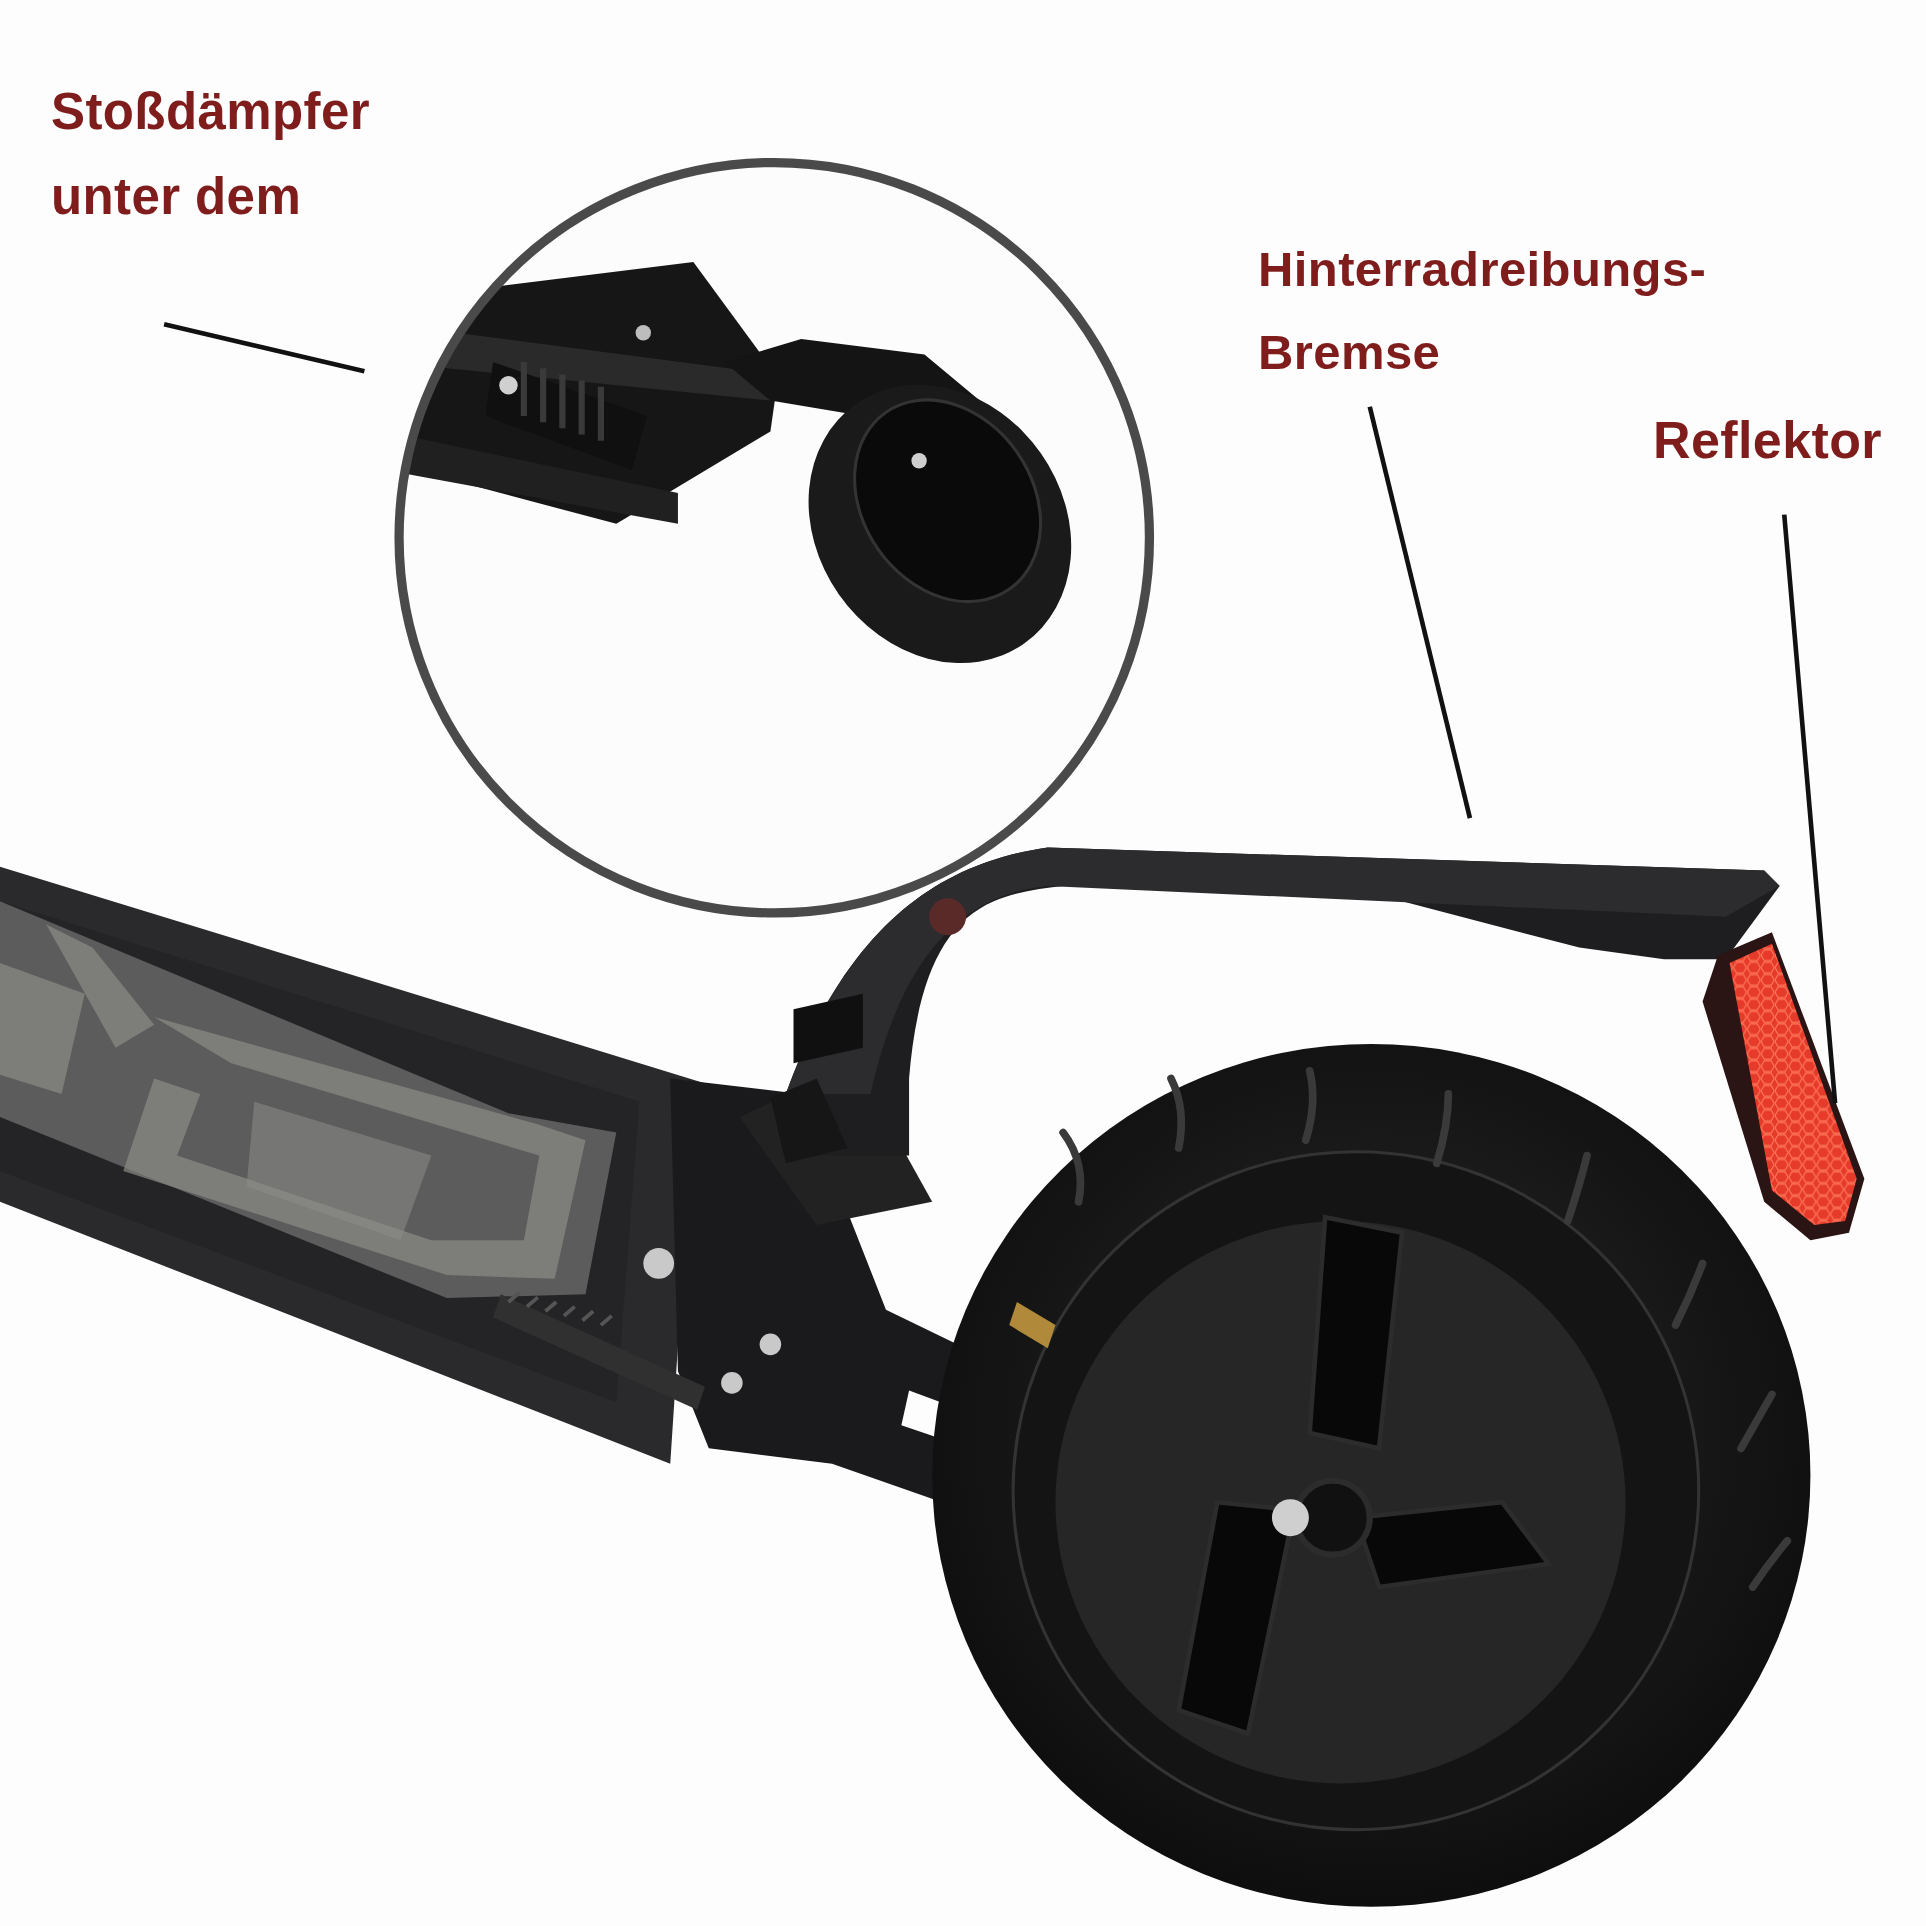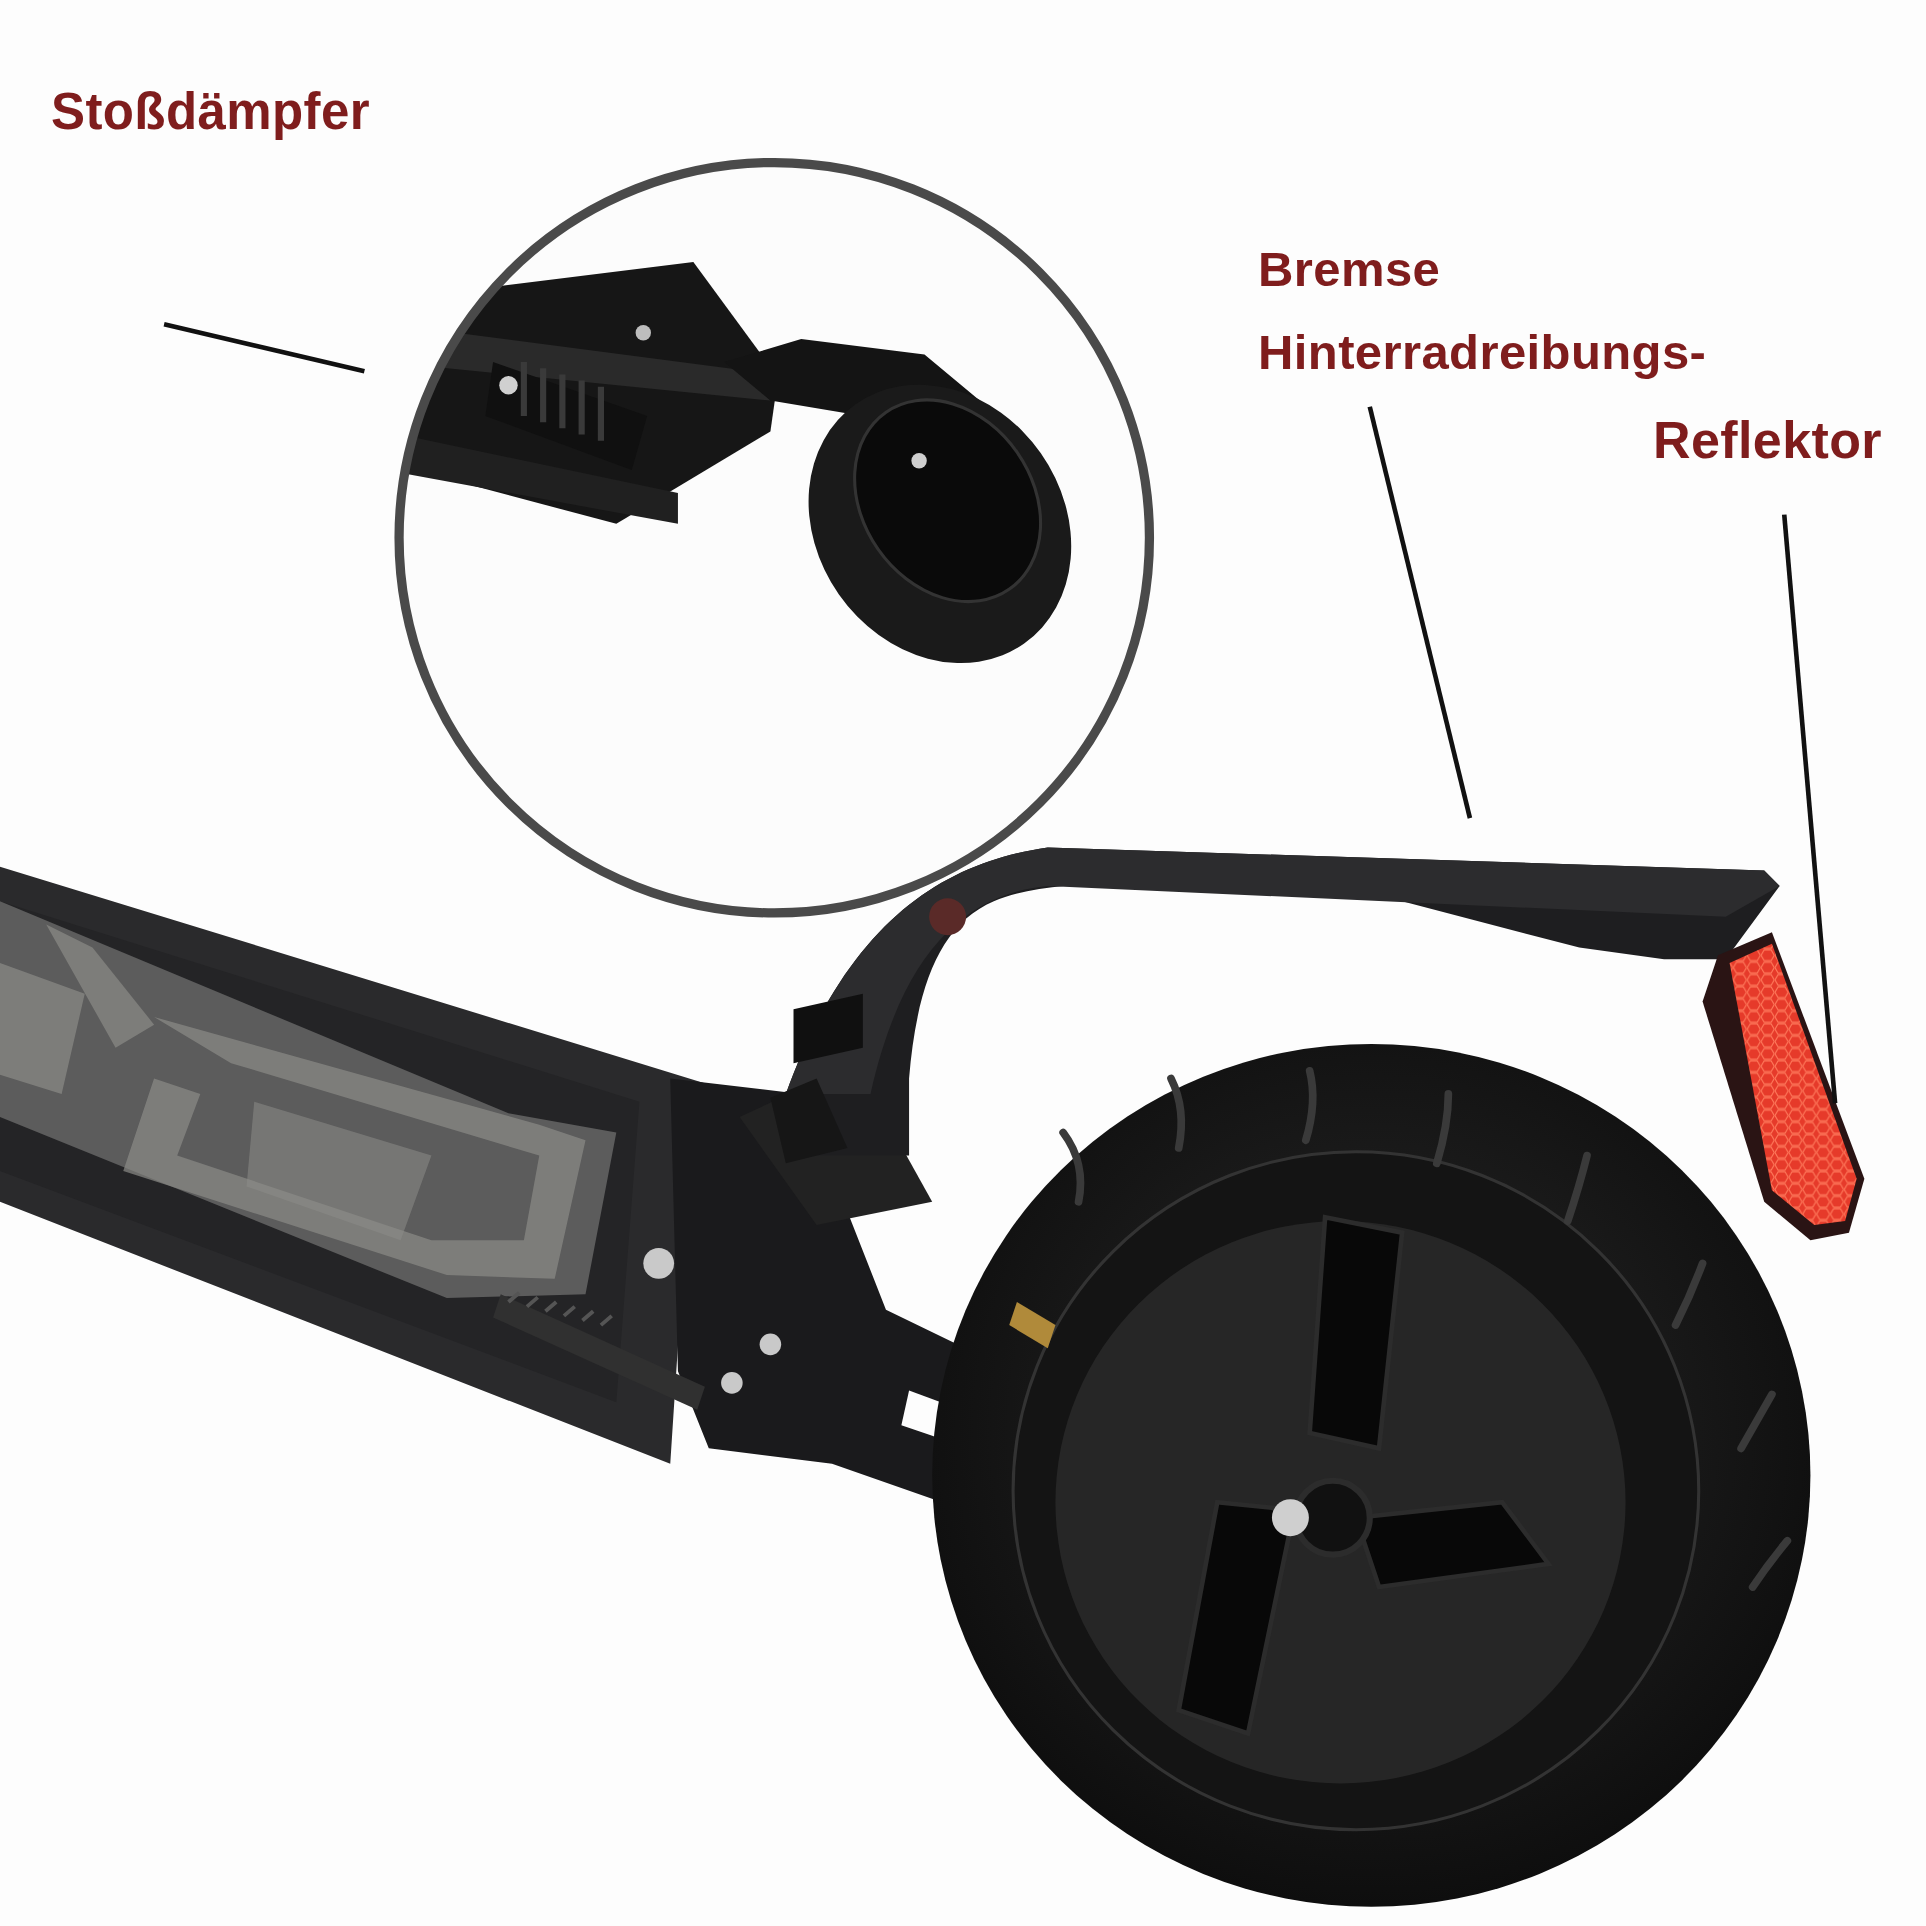--- a/index.html
+++ b/index.html
@@ -113,23 +113,24 @@
     <circle cx="1005" cy="698" r="487" fill="none" stroke="#4a4a4a" stroke-width="12"></circle>
   </g>
 
   <line x1="213" y1="421" x2="473" y2="482" stroke="#111" stroke-width="6"></line>
   <line x1="1778" y1="528" x2="1908" y2="1062" stroke="#111" stroke-width="6"></line>
   <line x1="2316" y1="668" x2="2382" y2="1432" stroke="#111" stroke-width="6"></line>
 </svg>
 
 <div class="label" style="left:51px; top:69px;">
   <span>Stoßdämpfer</span>
+  <span>unter dem</span>
 </div>
 
 <div class="label" style="left:1258px; top:228px; font-size:49px; line-height:83px;">
+  <span>Hinterradreibungs-</span>
   <span>Bremse</span>
-  <span>Hinterradreibungs-</span>
 </div>
 
 <div class="label" style="left:1653px; top:399px; font-size:52px; line-height:83px;">
   <span>Reflektor</span>
 </div>
 
 
 </body></html>

